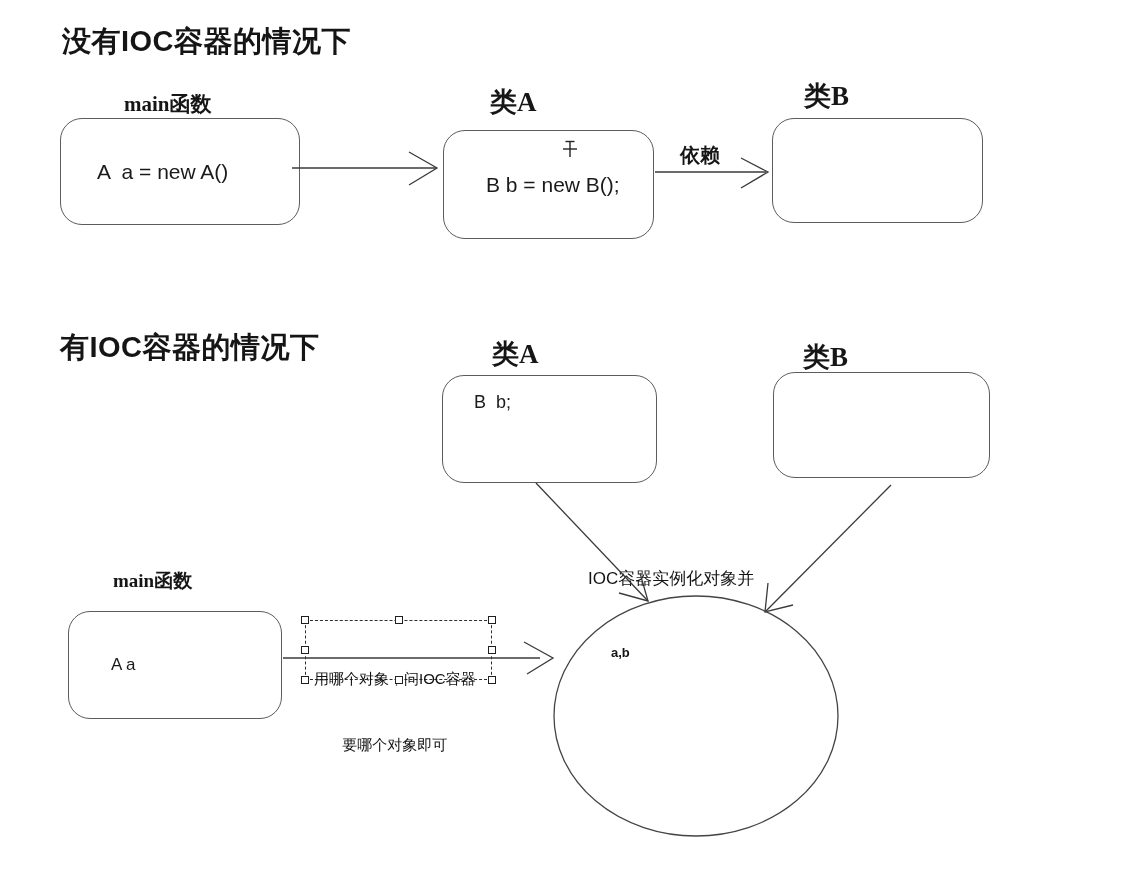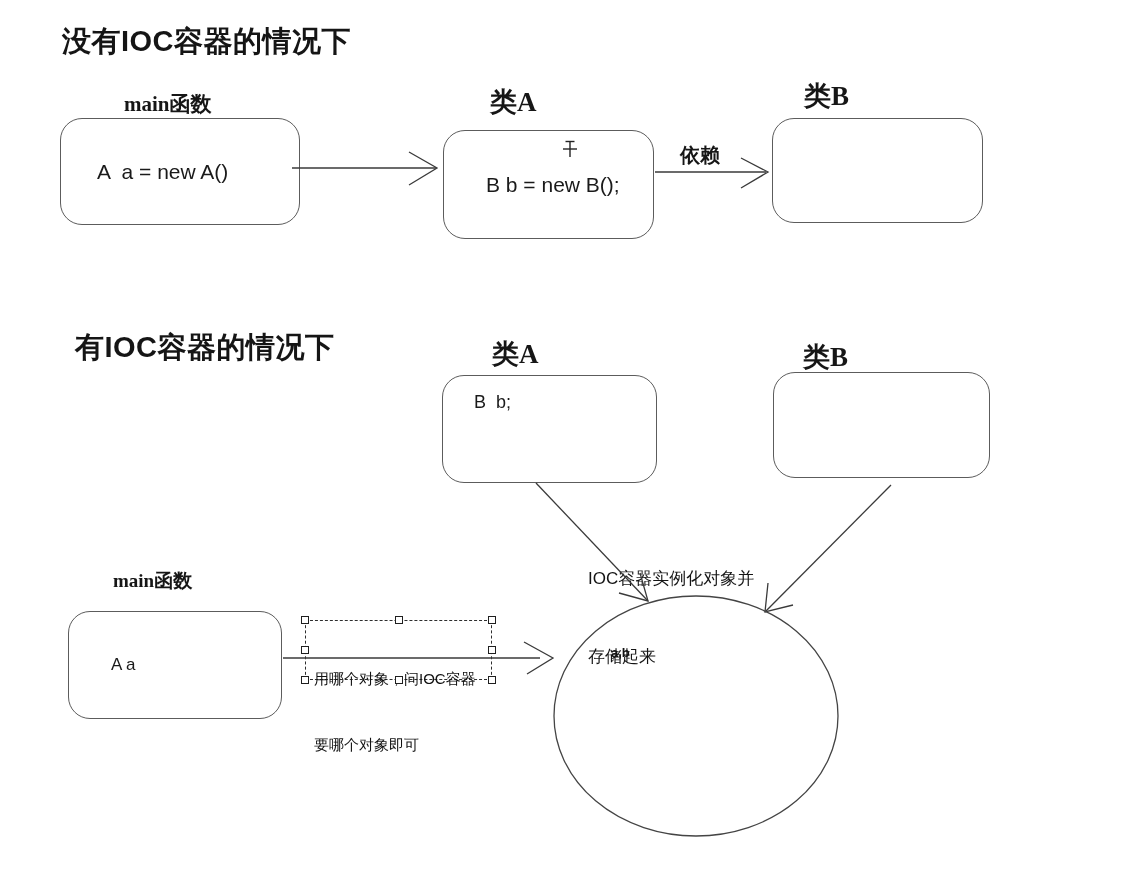--- a/index.html
+++ b/index.html
@@ -1,18 +1,18 @@
 <!DOCTYPE html>
 <html><head>
 <meta charset="utf-8">
 <style>
   html,body{margin:0;padding:0;background:#fff;}
   #canvas{
     position:relative;width:1129px;height:879px;background:#ffffff;overflow:hidden;
-    font-family:"Liberation Sans","DejaVu Sans",sans-serif;color:#111;
+    font-family:"Liberation Sans","DejaVu Sans",sans-serif;color:#111;text-align:center;
   }
   .abs{position:absolute;}
   .title{font-size:29px;font-weight:700;letter-spacing:0.5px;color:#151515;white-space:pre;}
   .shape-label{font-weight:700;color:#161616;white-space:pre;font-family:Liberation Serif, serif;}
   .box{
     position:absolute;border:1.5px solid #5c5c5c;border-radius:22px;background:#fff;
     display:flex;align-items:center;box-sizing:border-box;
   }
   .code{font-size:21px;color:#1a1a1a;white-space:pre;}
   .note{font-size:17px;color:#141414;white-space:pre;line-height:26px;}
@@ -44,33 +44,32 @@
   <div class="abs shape-label" style="left:490px;top:84px;font-size:27px;">类A</div>
   <div class="box" style="left:443px;top:130px;width:211px;height:109px;padding-left:42px;">
     <span class="code">B b = new B();</span>
   </div>
 
   <div class="abs shape-label" style="left:804px;top:78px;font-size:27px;">类B</div>
   <div class="box" style="left:772px;top:118px;width:211px;height:105px;"></div>
 
   <div class="abs shape-label" style="left:680px;top:142px;font-size:20px;">依赖</div>
 
-  <div class="abs title" style="left:60px;top:328px;margin-left:15px;">有IOC容器的情况下</div>
+  <div class="abs title" style="left:60px;top:328px;">有IOC容器的情况下</div>
 
   <div class="abs shape-label" style="left:492px;top:336px;font-size:27px;">类A</div>
   <div class="box" style="left:442px;top:375px;width:215px;height:108px;padding-left:31px;align-items:flex-start;">
     <span class="code" style="font-size:18px;margin-top:16px;">B  b;</span>
   </div>
 
   <div class="abs shape-label" style="left:803px;top:339px;font-size:27px;">类B</div>
   <div class="box" style="left:773px;top:372px;width:217px;height:106px;"></div>
 
   <div class="abs note" style="left:588px;top:514px;">
     <div>IOC容器实例化对象并</div>
-    <div>存储起来</div>
   </div>
 
   <div class="abs shape-label" style="left:113px;top:568px;font-size:19px;font-weight:600;">main函数</div>
   <div class="box" style="left:68px;top:611px;width:214px;height:108px;padding-left:42px;">
     <span class="code" style="font-size:17px;">A a</span>
   </div>
 
   <div class="selection" style="left:305px;top:620px;width:187px;height:60px;">
     <div class="txt">
       <div>用哪个对象，问IOC容器</div>

